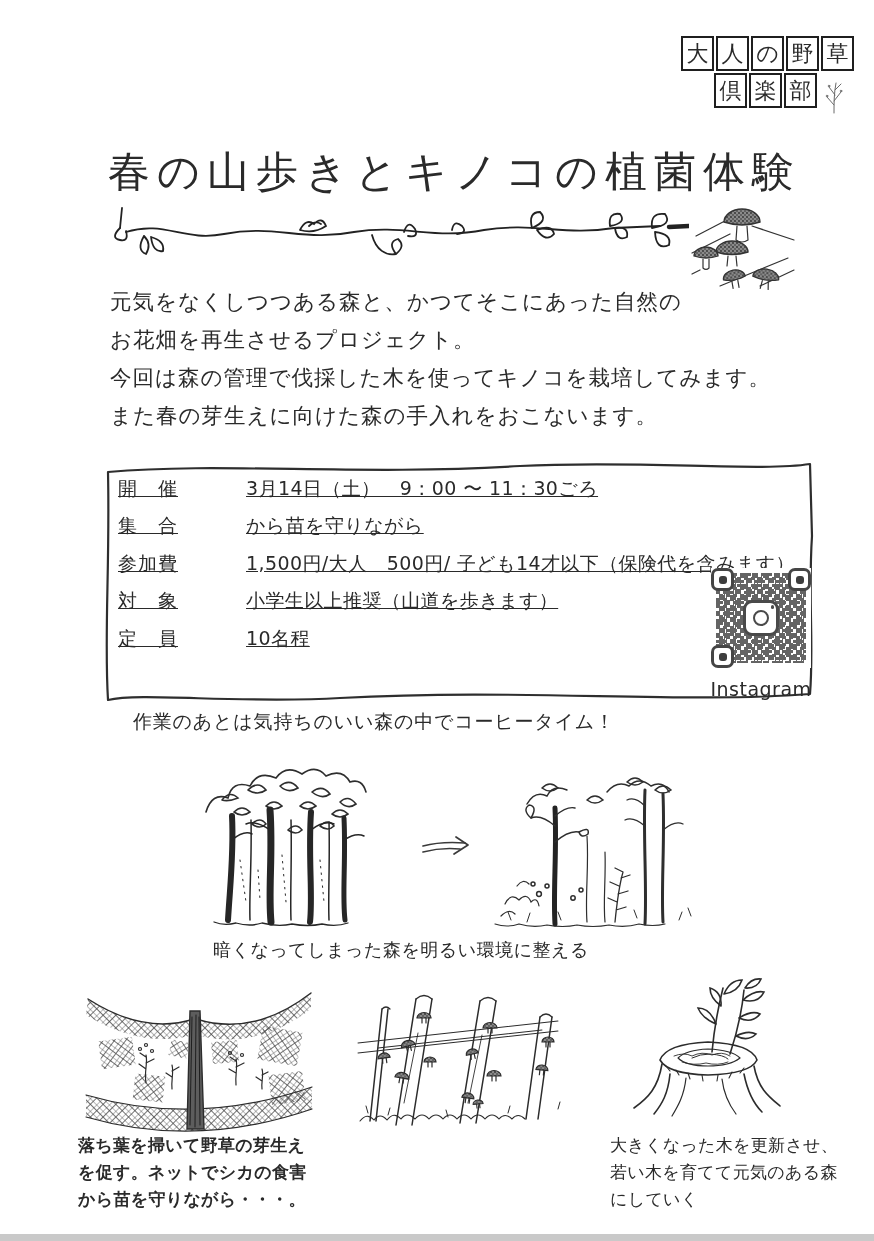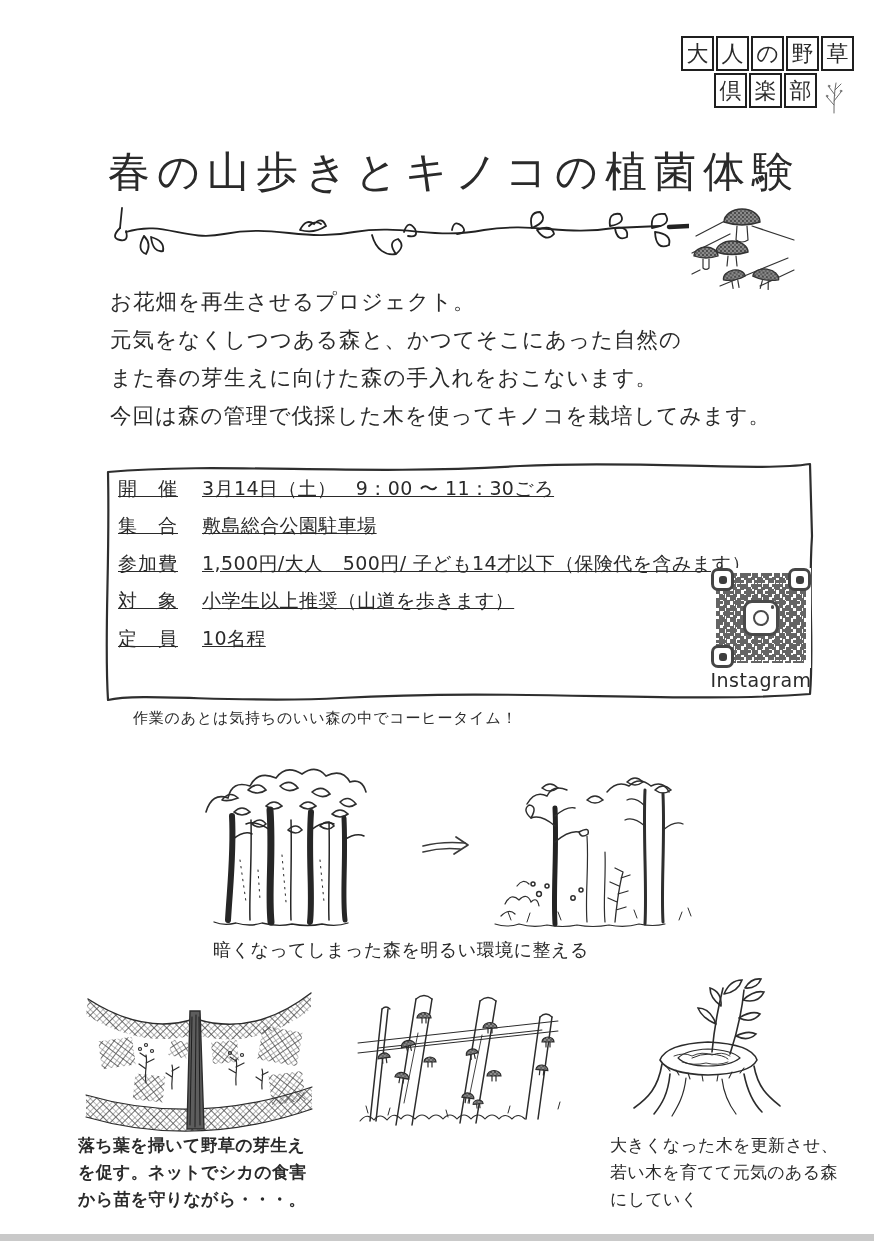--- a/index.html
+++ b/index.html
@@ -26,21 +26,21 @@
   .vine{position:absolute;top:202px;left:104px;}
   .mushroom-cluster{position:absolute;top:198px;left:690px;}
   
   .intro{position:absolute;top:283px;left:110px;font-size:21.5px;line-height:38px;letter-spacing:1px;}
   
   .details-box{position:absolute;top:456px;left:100px;width:718px;height:252px;}
   .details-border{position:absolute;left:0;top:0;}
   .rows{position:absolute;top:14px;left:18px;right:10px;text-decoration:underline;}
   .row{display:flex;align-items:center;height:37.5px;font-size:19px;}
   .row-label{flex:none;width:84px;letter-spacing:1px;}
-  .row-value{white-space:nowrap;letter-spacing:0.4px;}
+  .row-value{white-space:nowrap;letter-spacing:0.4px;margin-left:44px;}
   
   .qr-block{position:absolute;top:112px;right:4px;width:106px;text-align:center;}
   .qr{position:relative;width:100px;height:100px;margin:0 auto;background:#fff;}
   .qr-noise{
     position:absolute;inset:5px;
     background-image:
       repeating-conic-gradient(#4a4a4a 0% 25%, transparent 0% 50%),
       repeating-conic-gradient(#4a4a4a 0% 25%, transparent 0% 50%);
     background-size:7px 7px,11px 11px;
     background-position:0 0,3px 5px;
@@ -62,23 +62,23 @@
     border:3px solid #4a4a4a;border-radius:9px;
   }
   .qr-center::before{
     content:"";position:absolute;inset:0;margin:auto;width:12px;height:12px;
     border:2.6px solid #4a4a4a;border-radius:50%;
   }
   .qr-center::after{
     content:"";position:absolute;top:2px;right:2px;width:3.5px;height:3.5px;
     background:#4a4a4a;border-radius:50%;
   }
-  .qr-caption{margin-top:1px;font-size:19px;letter-spacing:0.5px;}
-  
-  .coffee-note{position:absolute;top:709px;left:133px;font-size:15px;letter-spacing:0.8px;}
+  .qr-caption{margin-top:10px;font-size:19px;letter-spacing:0.5px;}
+  
+  .coffee-note{position:absolute;top:709px;left:133px;font-size:19px;letter-spacing:0.8px;}
   .forest-caption{position:absolute;top:938px;left:0;width:802px;text-align:center;font-size:18px;letter-spacing:0.5px;}
   .fig-caption{position:absolute;top:1132px;width:268px;font-size:17px;line-height:27px;letter-spacing:0.3px;white-space:pre-line;}
   .cap1{left:78px;font-weight:bold;} .cap2{left:344px;} .cap3{left:610px;}
   
   .forest-left{position:absolute;top:760px;left:196px;}
   .arrow{position:absolute;top:833px;left:420px;}
   .forest-right{position:absolute;top:766px;left:487px;}
   .fig-net{position:absolute;top:977px;left:84px;}
   .fig-logs{position:absolute;top:983px;left:344px;}
   .fig-stump{position:absolute;top:978px;left:626px;}
@@ -160,41 +160,41 @@
         <path d="M-3,5 L-3,12 M3,5 L3,12"></path>
       </g>
       <g transform="translate(76,78) rotate(8)">
         <path d="M-13,2 a13,9 0 0 1 26,0 q-13,4 -26,0 z" fill="url(#stip)" stroke-width="1.3"></path>
         <path d="M-3,5 L-4,13 M3,5 L4,13"></path>
       </g>
     </g>
   </svg>
 
   <div class="intro">
+    <div>元気をなくしつつある森と、かつてそこにあった自然の</div>
     <div>お花畑を再生させるプロジェクト。</div>
-    <div>元気をなくしつつある森と、かつてそこにあった自然の</div>
+    <div>今回は森の管理で伐採した木を使ってキノコを栽培してみます。</div>
     <div>また春の芽生えに向けた森の手入れをおこないます。</div>
-    <div>今回は森の管理で伐採した木を使ってキノコを栽培してみます。</div>
   </div>
 
   <div class="details-box">
     <svg class="details-border" width="718" height="252" viewBox="0 0 718 252" preserveAspectRatio="none">
       <path d="M8,16 C120,6 260,20 420,10 C540,4 660,16 710,8
                L712,80 C708,140 714,190 710,238
                C580,248 420,232 240,242 C140,248 40,236 8,244
                C4,180 10,110 8,16 Z" fill="none" stroke="#2e2e2e" stroke-width="2.2" stroke-linejoin="round"></path>
     </svg>
     <div class="rows">
       <div class="row">
         <span class="row-label">開　催</span>
         <span class="row-value">3月14日（土）　9：00 〜 11：30ごろ</span>
       </div>
       <div class="row">
         <span class="row-label">集　合</span>
-        <span class="row-value">敷島総合公園駐車場</span>
+        <span class="row-value">から苗を守りながら</span>
       </div>
       <div class="row">
         <span class="row-label">参加費</span>
         <span class="row-value">1,500円/大人　500円/ 子ども14才以下（保険代を含みます）</span>
       </div>
       <div class="row">
         <span class="row-label">対　象</span>
         <span class="row-value">小学生以上推奨（山道を歩きます）</span>
       </div>
       <div class="row">

